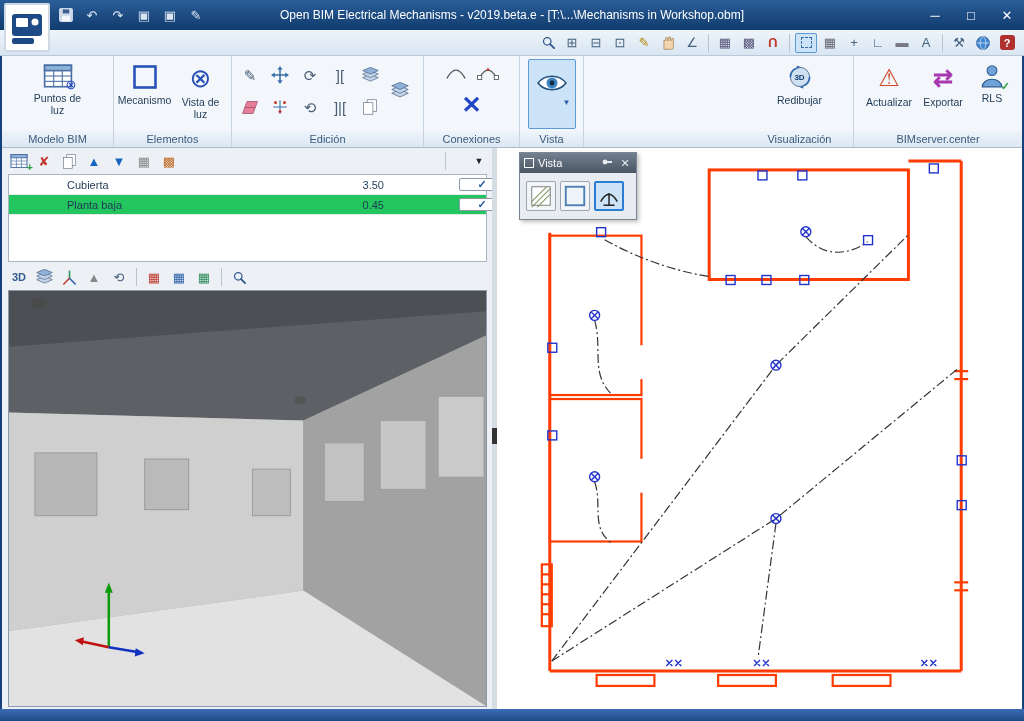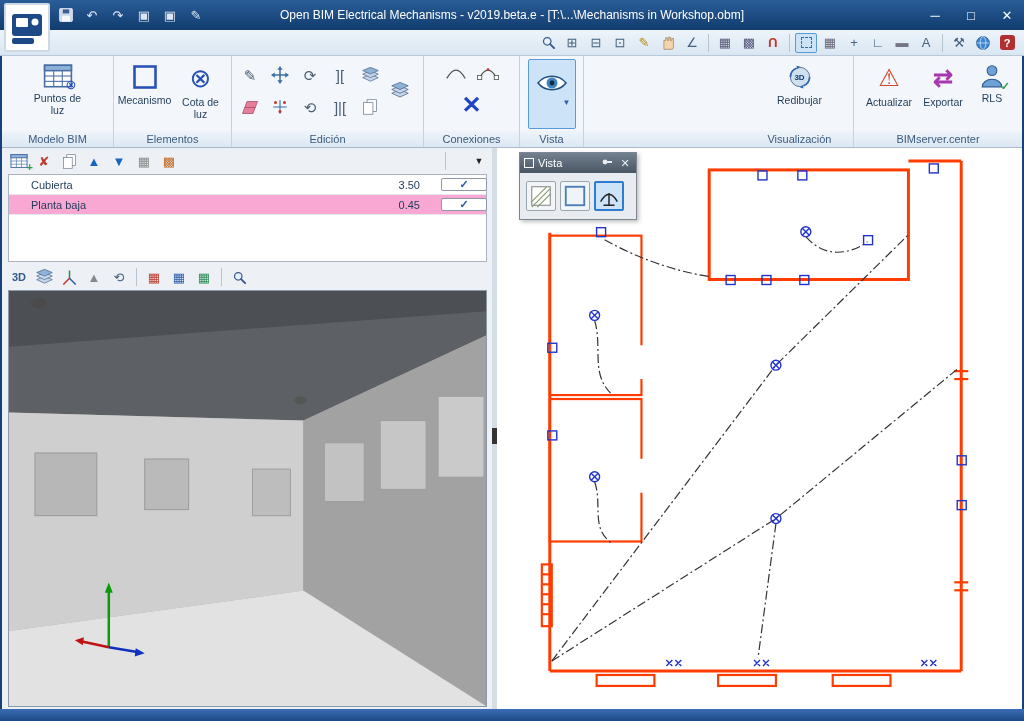--- a/index.html
+++ b/index.html
@@ -74,22 +74,22 @@
   .split-handle { position:absolute; top:280px; left:0; width:5px; height:16px; background:#333; }
   .plan-area { flex:1; background:#fff; position:relative; overflow:hidden; }
 
   .panel-toolbar { height:22px; display:flex; align-items:center; gap:3px; }
   .panel-toolbar .flexsp { flex:1; }
 
   .floors-table { margin-top:2px; border:1px solid #a8b4c0; background:#fff; height:88px; display:flex; flex-direction:column; }
   .ft-head { display:flex; height:20px; background:linear-gradient(#f8fafc,#e2e9f0); border-bottom:1px solid #c0c8d0; }
   .ft-head span { display:flex; align-items:center; padding:0 5px; border-right:1px solid #d0d8e0; color:#2c455e; }
   .ft-row { display:flex; height:20px; border-bottom:1px solid #e4e9ee; background:#fff; }
-  .ft-row.selected { background:#f9a8d4;justify-content:flex-end; }
-  .ft-row span { display:flex; align-items:center; padding:0 22px; }
+  .ft-row.selected { background:#22c55e;justify-content:flex-end; }
+  .ft-row span { display:flex; align-items:center; padding:0 22px;margin-left:36px; }
   .col-name { flex:1; }
   .col-cota { width:48px; justify-content:flex-end; }
   .col-dxf { width:34px; justify-content:center; border-right:none !important; }
   .checkbox { width:13px; height:13px; background:#fff; border:1px solid #8a98a8; border-radius:2px;
     display:flex; align-items:center; justify-content:center; font-size:11px; font-weight:bold; color:#2c5faa; line-height:1; }
 
   .viewport3d { flex:1; margin-top:2px; border:1px solid #8a98a8; background:#9c9c9c; overflow:hidden; }
   .viewport3d svg { display:block; width:100%; height:100%; }
 
   
@@ -358,21 +358,21 @@
         <div class="rbtn">
           <span class="icon-wrap">
               <svg width="28" height="28">
                 <use href="#sym-square"></use>
               </svg>
             </span>
           <span class="lbl">Mecanismo</span>
         </div>
         <div class="rbtn">
           <span class="big-glyph">⊗</span>
-          <span class="lbl">Cota de luz</span>
+          <span class="lbl">Vista de luz</span>
         </div>
       </div>
       <div class="rgroup-label">Elementos</div>
     </div>
 
     <div class="rgroup" style="width:192px">
       <div class="rgroup-content" style="justify-content:flex-start">
         <div class="edit-grid">
           <span class="small-btn">
               <span class="glyph">✎</span>

